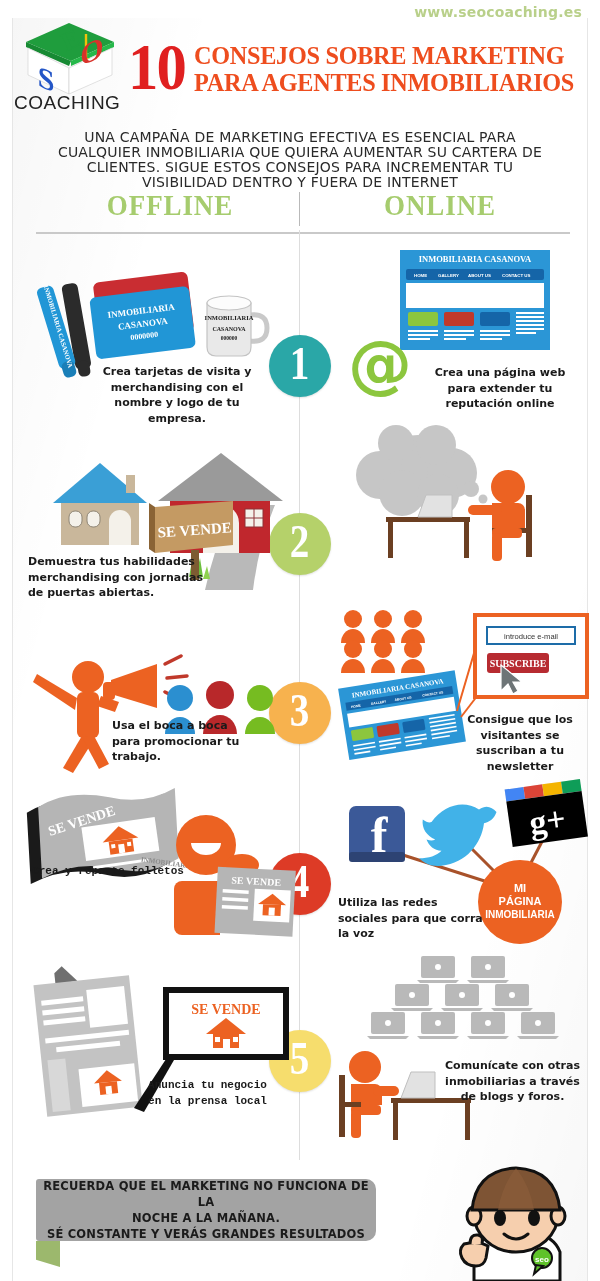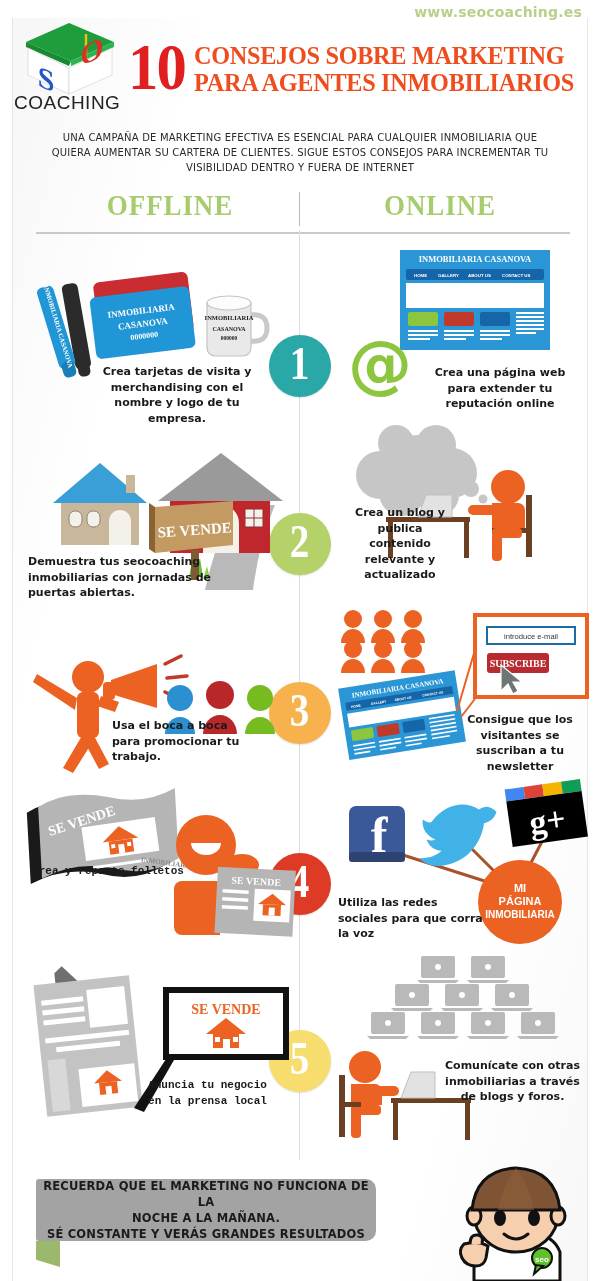--- a/index.html
+++ b/index.html
@@ -43,21 +43,21 @@
   .title-lines { margin-left:4px; padding-top:4px; }
   .title-line {
     font-family:"Liberation Serif", serif; font-weight:bold;
     font-size:25px; line-height:27px; color:#ee4d1e;
     letter-spacing:-0.3px; white-space:nowrap;
     transform:scaleX(0.97); transform-origin:left center;
   }
   .subtitle {
     position:absolute; left:50px; right:50px; top:130px;
     text-align:center; font-family:"DejaVu Sans", sans-serif;
-    font-size:10px; line-height:15px; color:#2a2a2a; letter-spacing:.2px;
+    font-size:14px; line-height:15px; color:#2a2a2a; letter-spacing:.2px;
   }
 
   
   .colhead-wrap { position:absolute; left:30px; right:30px; top:188px; height:50px; }
   .colhead {
     position:absolute; top:0; width:240px; text-align:center;
     font-family:"Liberation Serif", serif; font-weight:bold;
     font-size:30px; color:#a6cc6e; letter-spacing:1px;
     transform:scaleX(0.9);
   }
@@ -276,21 +276,21 @@
       <path d="M164,132 l3,-16 l4,14 l4,-17 l3,19 z" fill="#6cbf3e"></path>
       <path d="M178,134 l4,-13 l3,13 z" fill="#8ed14f"></path>
 
       <rect x="166" y="105" width="8" height="30" fill="#7d5c32"></rect>
 
       <polygon points="130,62 208,56 208,100 130,108" fill="#c49a63"></polygon>
       <polygon points="130,62 130,108 124,104 124,58" fill="#8a6335"></polygon>
       <text x="170" y="90" fill="#ffffff" font-family="Liberation Serif, serif" font-size="15" font-weight="bold" text-anchor="middle" transform="rotate(-4 170 90)">SE VENDE</text>
     </svg>
   </div>
-  <div class="tip-text" style="left:28px; top:554px; width:185px; text-align:left;">Demuestra tus seocoaching inmobiliarias con jornadas de puertas abiertas.</div>
+  <div class="tip-text" style="left:28px; top:554px; width:185px; text-align:left;">Demuestra tus habilidades merchandising con jornadas de puertas abiertas.</div>
 
   <div class="abs" style="left:340px; top:425px;">
     <svg width="250" height="145" viewBox="0 0 250 145">
 
       <g fill="#c6c6c6">
         <circle cx="78" cy="42" r="32"></circle>
         <circle cx="40" cy="50" r="24"></circle>
         <circle cx="112" cy="48" r="25"></circle>
         <circle cx="62" cy="68" r="23"></circle>
         <circle cx="98" cy="70" r="21"></circle>
@@ -310,21 +310,20 @@
       <rect x="152" y="103" width="40" height="5" fill="#6b3f22"></rect>
       <rect x="154" y="108" width="5" height="26" fill="#6b3f22"></rect>
 
       <circle cx="168" cy="62" r="17" fill="#ec6222"></circle>
       <path d="M152,78 h26 a7,7 0 0 1 7,7 v18 h-33 z" fill="#ec6222"></path>
       <rect x="128" y="80" width="34" height="10" rx="5" fill="#ec6222"></rect>
       <rect x="152" y="103" width="30" height="10" rx="4" fill="#ec6222"></rect>
       <rect x="152" y="108" width="10" height="28" rx="4" fill="#ec6222"></rect>
     </svg>
   </div>
-  <div class="tip-text" style="left:345px; top:505px; width:110px; text-align:center;">Crea un blog y publica contenido relevante y actualizado</div>
 
   <div class="abs" style="left:15px; top:630px;">
     <svg width="275" height="140" viewBox="0 0 275 140">
 
       <circle cx="73" cy="47" r="16" fill="#ec6222"></circle>
       <rect x="62" y="62" width="22" height="46" rx="6" fill="#ec6222"></rect>
       <path d="M62,68 L22,44 l-4,8 l42,28 z" fill="#ec6222"></path>
       <path d="M86,66 l18,6 l-4,10 l-18,-6 z" fill="#ec6222"></path>
       <path d="M68,104 l-20,34 l10,5 l20,-32 z" fill="#ec6222"></path>
       <path d="M78,104 l16,30 l-10,5 l-16,-30 z" fill="#ec6222"></path>

